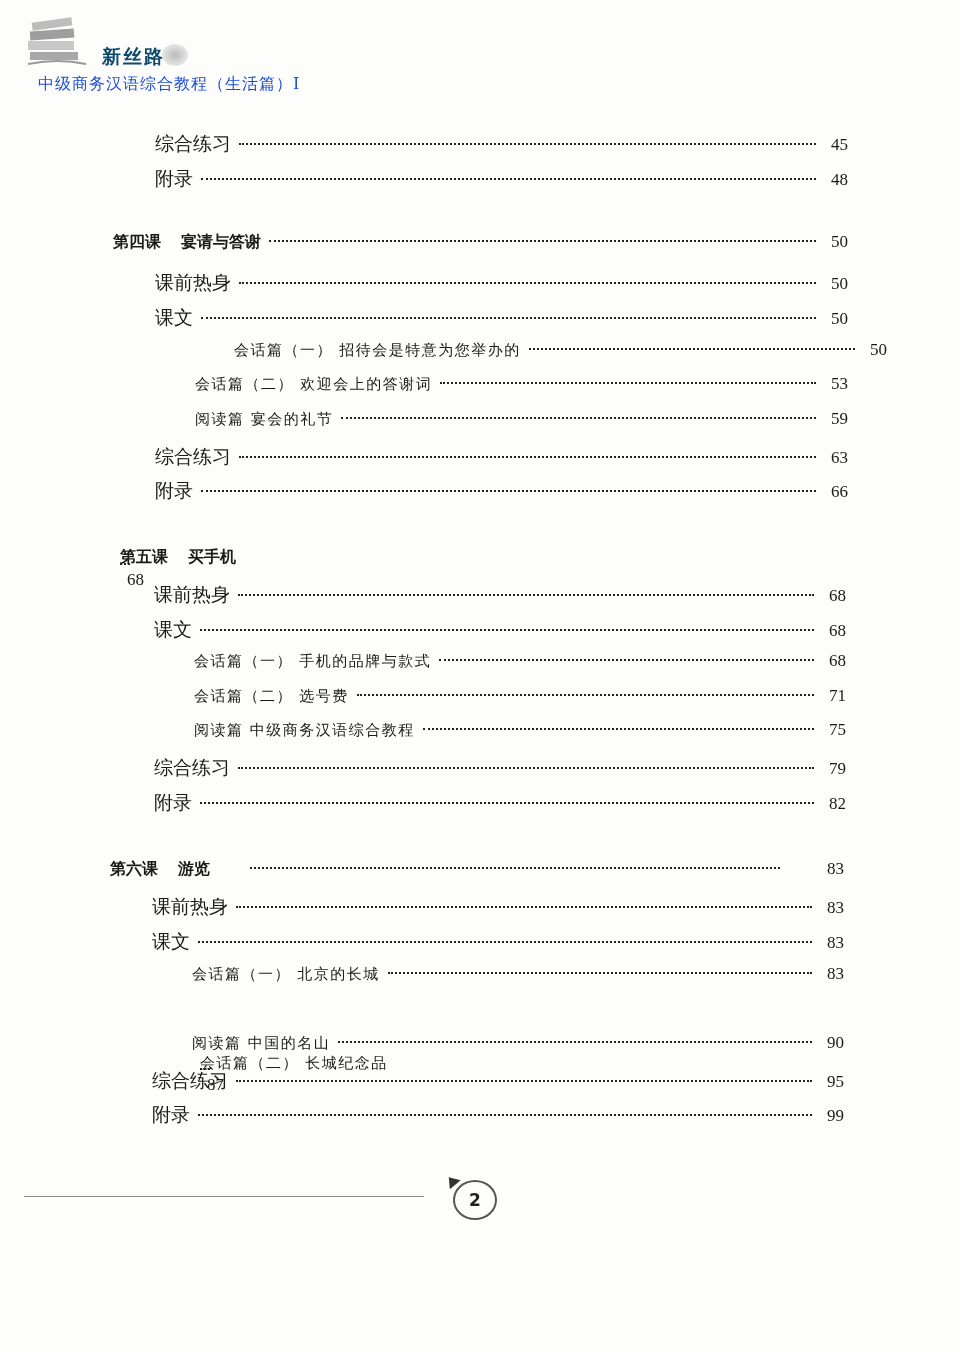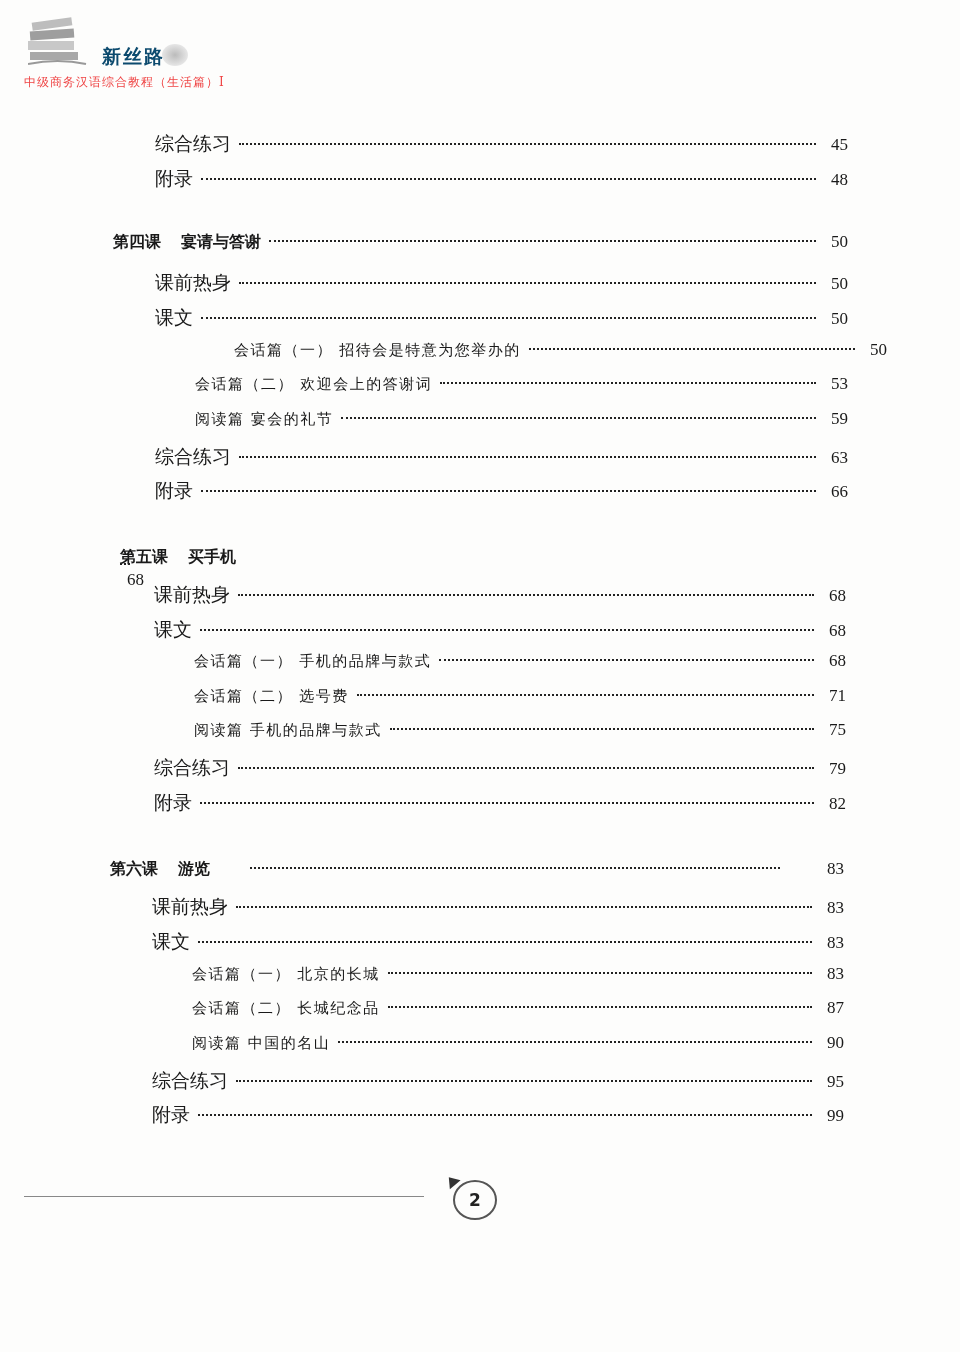--- a/index.html
+++ b/index.html
@@ -6,21 +6,21 @@
     body {
       width: 960px; height: 1352px; position: relative; overflow: hidden;
       background: #fdfdfc;
       font-family: "DejaVu Serif", "Liberation Serif", serif;
       color: #1a1a1a;
     }
     .header { position: absolute; left: 24px; top: 8px; width: 420px; height: 90px; }
     .logo-books { position: absolute; left: 4px; top: 6px; width: 60px; height: 56px; }
     .brand { position: absolute; left: 78px; top: 36px; font-size: 19px; font-weight: bold; color: #0c4a6e; letter-spacing: 2px; }
     .brand-blob { position: absolute; left: 138px; top: 36px; width: 26px; height: 22px; border-radius: 50%; background: radial-gradient(#bbb, #e6e6e6 70%, transparent); }
-    .subtitle { position: absolute; left: 0; top: 66px; font-size: 12px; color: #ef4444; letter-spacing: 1px; white-space: nowrap; }
+    .subtitle { position: absolute; left: 14px; top: 66px; font-size: 16px; color: #1d4ed8; letter-spacing: 1px; white-space: nowrap; }
 
     .toc { position: absolute; left: 0; top: 0; width: 960px; }
     .row { position: absolute; display: flex; align-items: baseline; height: 26px; }
     .row .label { white-space: nowrap; font-size: 17px; }
     .row .dots { flex: 1; margin: 0 8px; border-bottom: 2.5px dotted #222; transform: translateY(-5px); height: 0; min-width: 10px; }
     .row .page { font-size: 17px; font-family: "Liberation Serif", "DejaVu Serif", serif; width: 24px; text-align: right; }
     .lvl0 .label { font-weight: bold; font-family: "DejaVu Sans", sans-serif; font-size: 16px; }
     .lvl1 .label { font-family: "DejaVu Sans", sans-serif; font-size: 19px; }
     .lvl2 .label { font-size: 15px; letter-spacing: 1.5px; }
     .lvl0 .title-gap { display: inline-block; width: 20px; }
@@ -115,21 +115,21 @@
       <span class="label"><span>会话篇（一） 手机的品牌与款式</span></span>
       <span class="dots"></span>
       <span class="page">68</span>
     </div>
     <div class="row lvl2" style="left: 194px; top: 686px; width: 652px;">
       <span class="label"><span>会话篇（二） 选号费</span></span>
       <span class="dots"></span>
       <span class="page">71</span>
     </div>
     <div class="row lvl2" style="left: 194px; top: 720px; width: 652px;">
-      <span class="label"><span>阅读篇 手机的品牌与款式</span></span>
+      <span class="label"><span>阅读篇 中级商务汉语综合教程</span></span>
       <span class="dots"></span>
       <span class="page">75</span>
     </div>
     <div class="row lvl1" style="left: 154px; top: 755px; width: 692px;">
       <span class="label"><span>综合练习</span></span>
       <span class="dots"></span>
       <span class="page">79</span>
     </div>
     <div class="row lvl1" style="left: 154px; top: 790px; width: 692px;">
       <span class="label"><span>附录</span></span>
@@ -149,21 +149,21 @@
     <div class="row lvl1" style="left: 152px; top: 929px; width: 692px;">
       <span class="label"><span>课文</span></span>
       <span class="dots"></span>
       <span class="page">83</span>
     </div>
     <div class="row lvl2" style="left: 192px; top: 964px; width: 652px; justify-content: space-between;">
       <span class="label"><span>会话篇（一） 北京的长城</span></span>
       <span class="dots"></span>
       <span class="page">83</span>
     </div>
-    <div class="row lvl2" style="left: 192px; top: 998px; width: 652px;">
+    <div class="row lvl2" style="left: 192px; top: 1054px; width: 652px; flex-direction: column;">
       <span class="label"><span>会话篇（二） 长城纪念品</span></span>
       <span class="dots"></span>
       <span class="page">87</span>
     </div>
     <div class="row lvl2" style="left: 192px; top: 1033px; width: 652px;">
       <span class="label"><span>阅读篇 中国的名山</span></span>
       <span class="dots"></span>
       <span class="page">90</span>
     </div>
     <div class="row lvl1" style="left: 152px; top: 1068px; width: 692px;">

